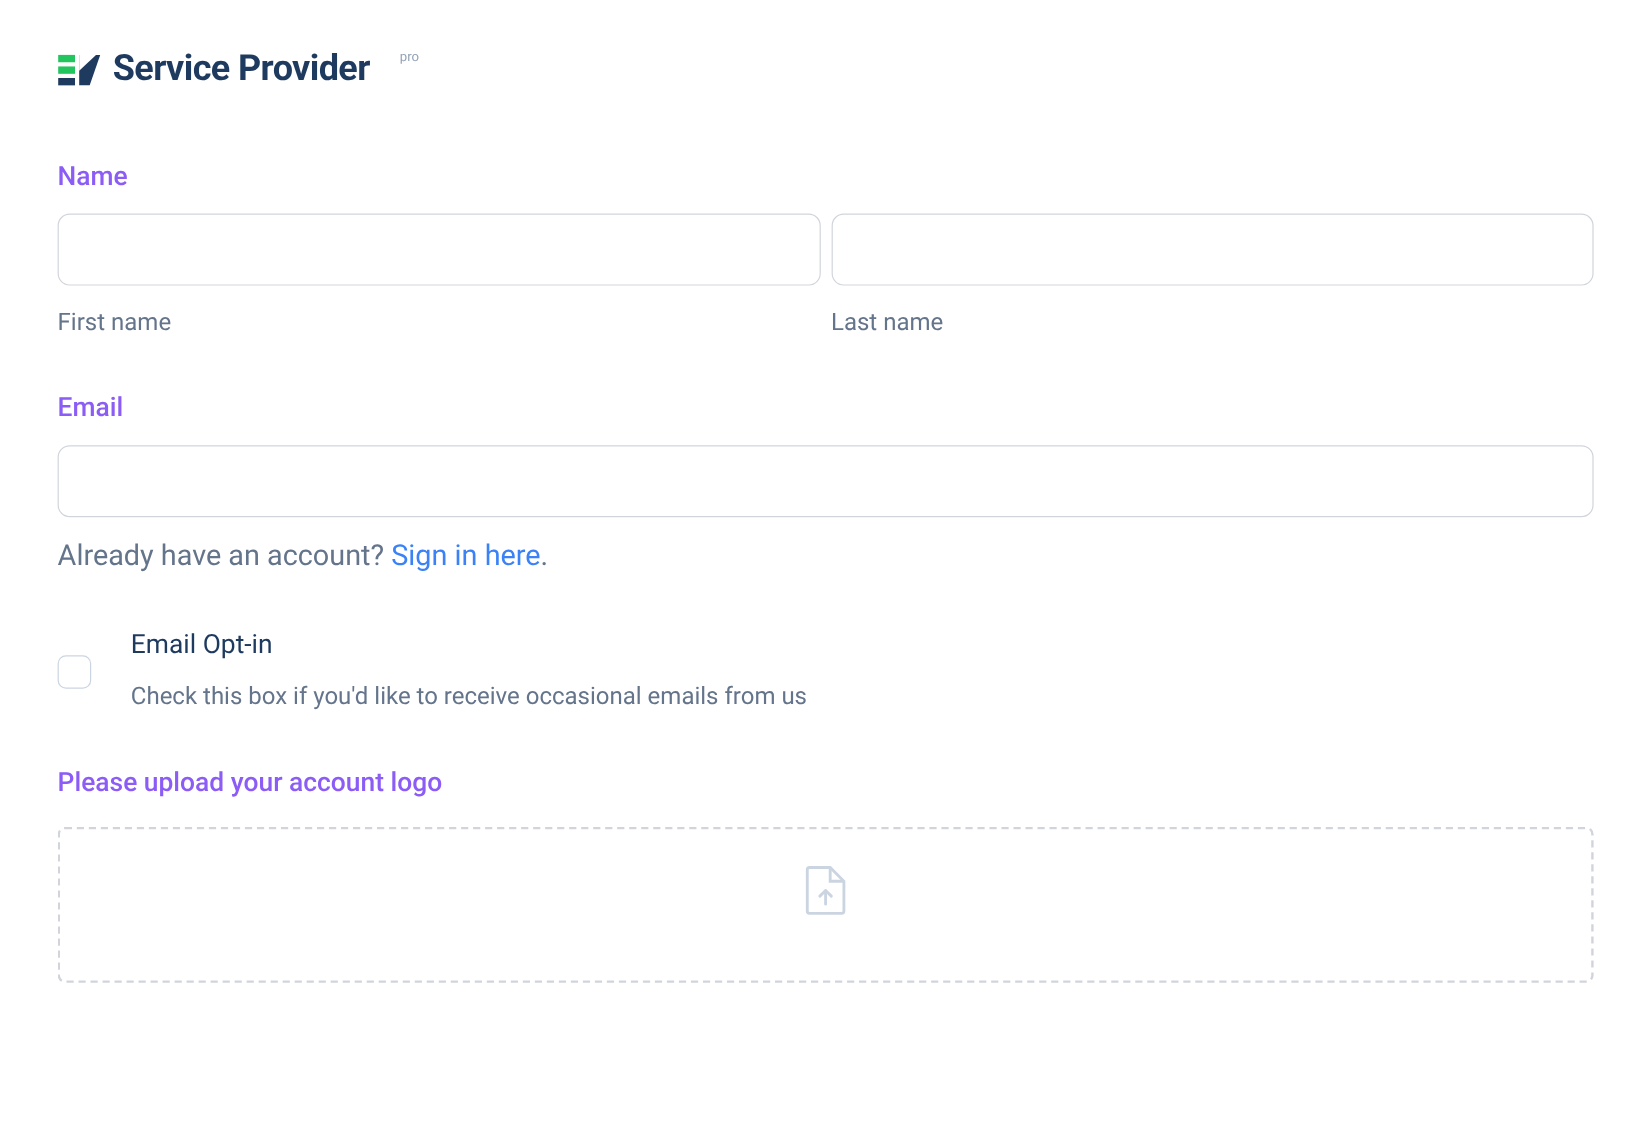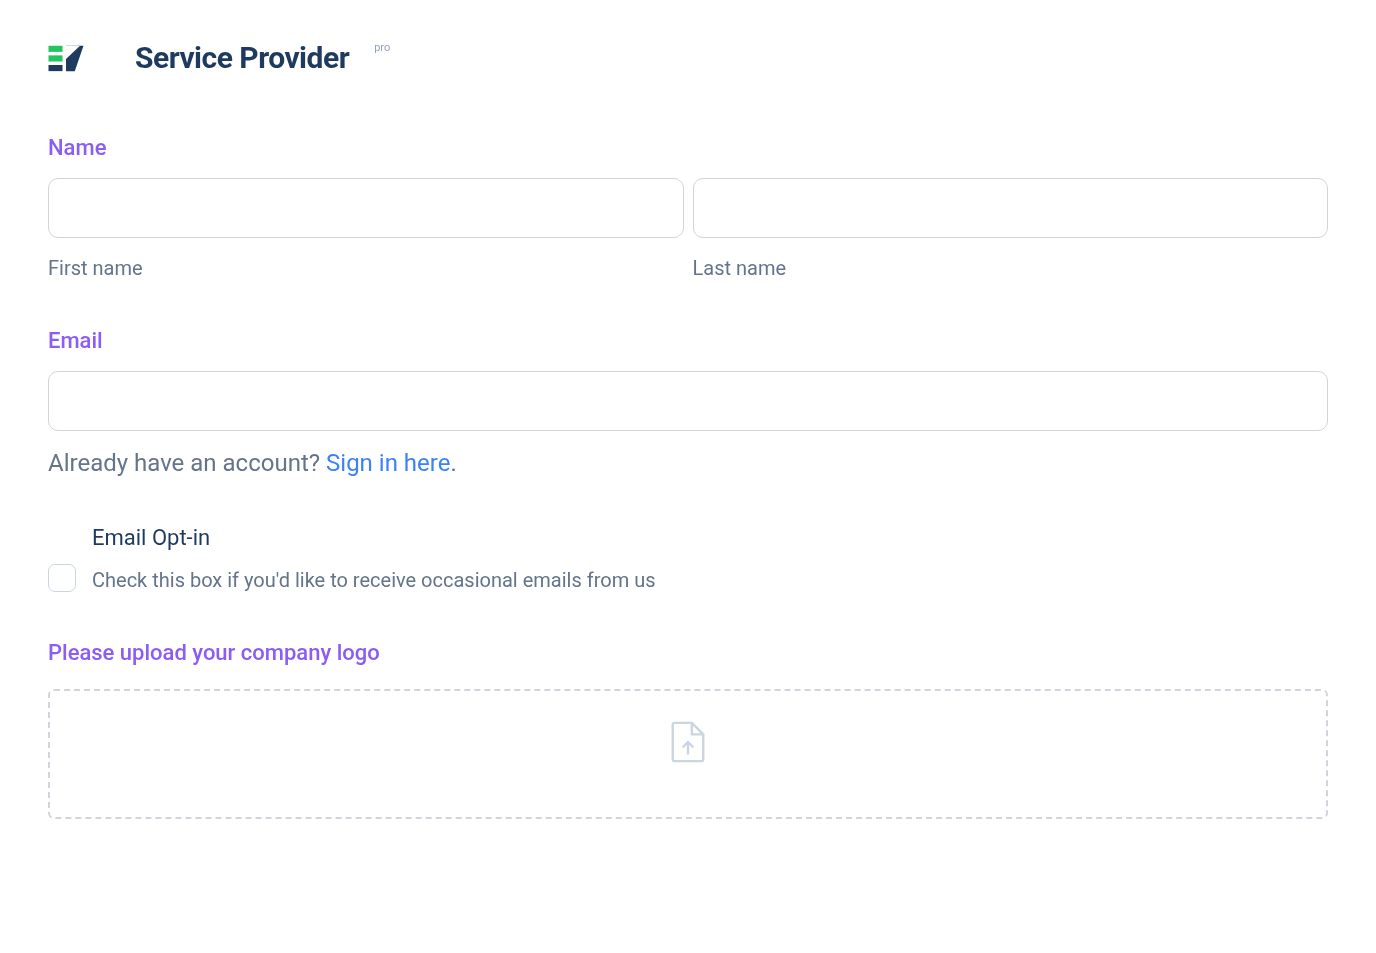--- a/index.html
+++ b/index.html
@@ -26,21 +26,20 @@
     }
     .logo-mark svg {
       width: 100%;
       height: 100%;
     }
     .logo-text {
       font-size: 30px;
       font-weight: 700;
       color: #1e3a5f;
       letter-spacing: -0.5px;
-      margin-left: 41px;
     }
     .logo-pro {
       font-size: 11px;
       color: #94a3b8;
       font-weight: 400;
       margin-left: 15px;
       position: relative;
       top: -10px;
     }
     .form-section {
@@ -81,22 +80,22 @@
       color: #64748b;
       margin-top: 18px;
     }
     .link {
       color: #3b82f6;
       text-decoration: none;
       cursor: pointer;
     }
     .checkbox-row {
       display: flex;
-      align-items: flex-end;
-      gap: 16px;
+      align-items: center;
+      gap: 33px;
     }
     .checkbox {
       width: 28px;
       height: 28px;
       border: 1px solid #cbd5e1;
       border-radius: 7px;
       background: #fff;
       cursor: pointer;
       flex-shrink: 0;
       margin-top: 2px;
@@ -184,21 +183,21 @@
   <div class="checkbox-row">
     <div class="checkbox"></div>
     <div class="checkbox-content">
       <div class="checkbox-label">Email Opt-in</div>
       <div class="checkbox-desc">Check this box if you'd like to receive occasional emails from us</div>
     </div>
   </div>
 </div>
 
 <div class="form-section upload-section">
-  <label class="field-label">Please upload your company logo</label>
+  <label class="field-label">Please upload your account logo</label>
   <div class="dropzone">
     <div class="dropzone-icon">
       <svg viewBox="0 0 36 44" fill="none" xmlns="http://www.w3.org/2000/svg">
         <path d="M4 2 L22 2 L34 14 L34 40 C34 41.1 33.1 42 32 42 L4 42 C2.9 42 2 41.1 2 40 L2 4 C2 2.9 2.9 2 4 2 Z" stroke="#cbd5e1" stroke-width="2.5" fill="none"></path>
         <path d="M22 2 L22 14 L34 14" stroke="#cbd5e1" stroke-width="2.5" fill="none"></path>
         <path d="M18 34 L18 22 M18 22 L13 27 M18 22 L23 27" stroke="#cbd5e1" stroke-width="2.5" fill="none" stroke-linecap="round" stroke-linejoin="round"></path>
       </svg>
     </div>
   </div>
 </div>

